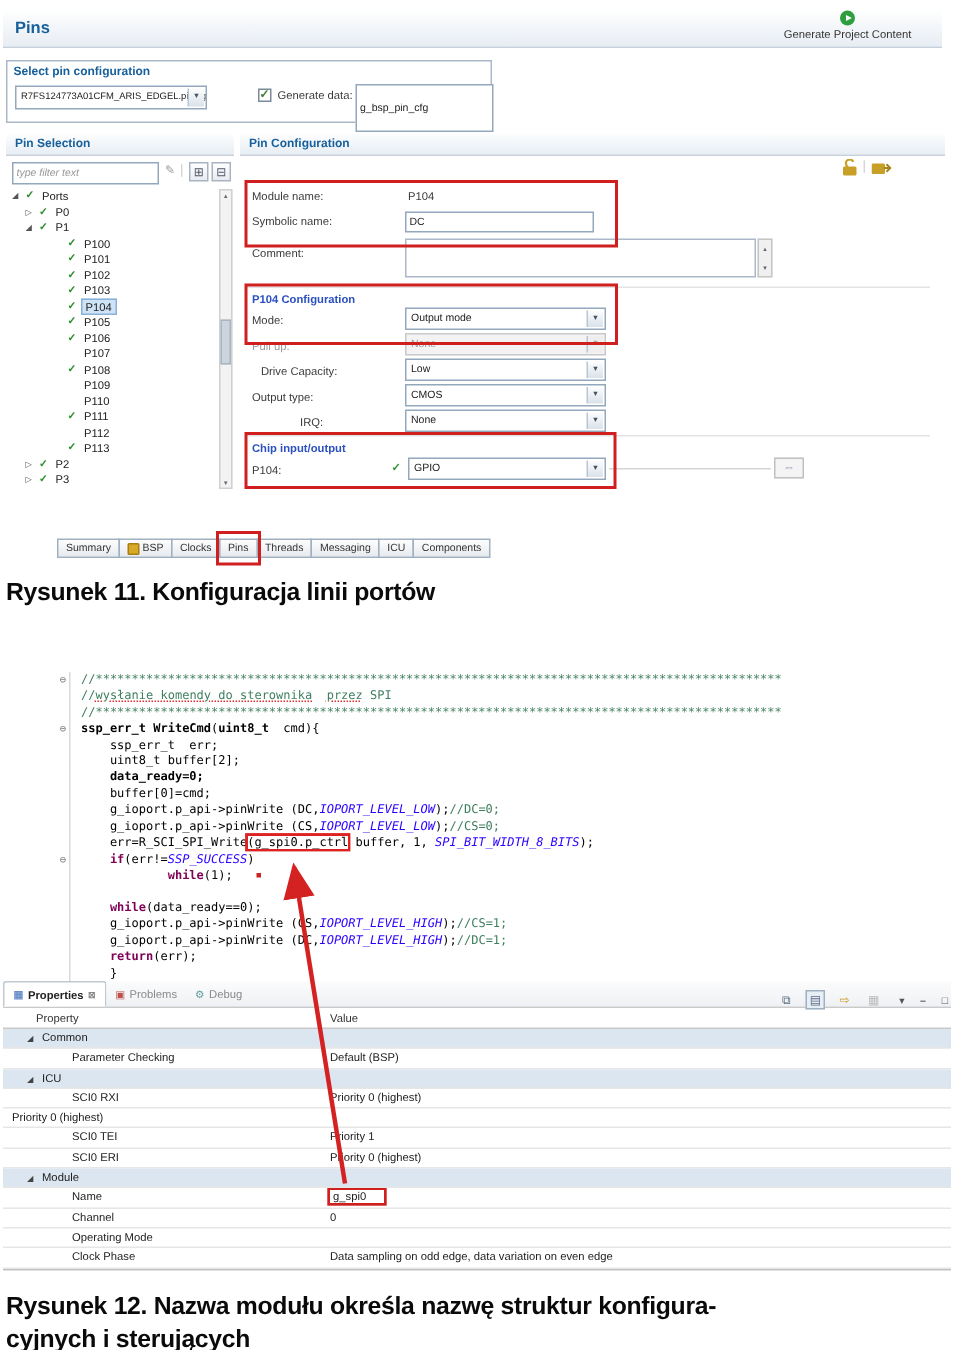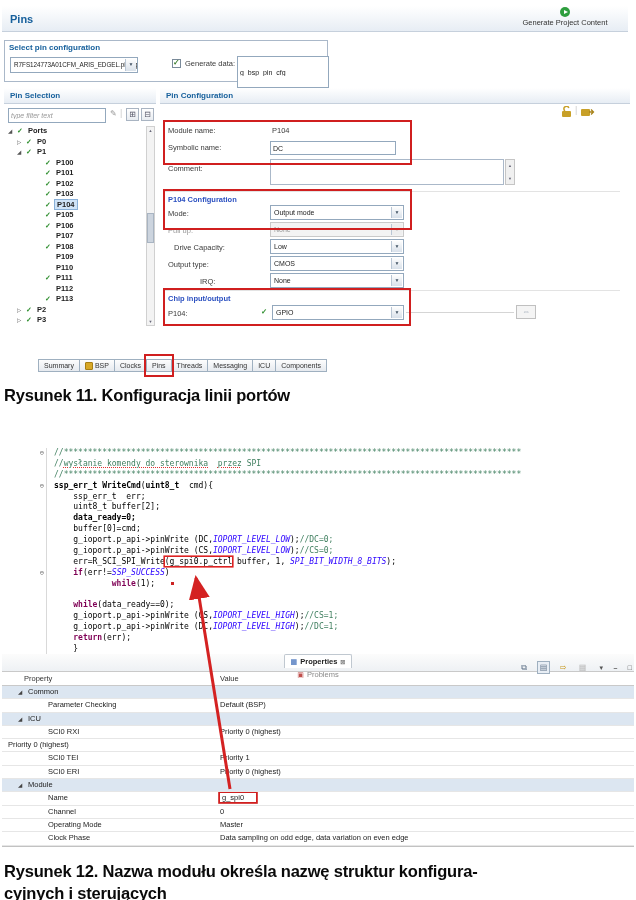--- a/index.html
+++ b/index.html
@@ -13,21 +13,21 @@
   .dd .arr{position:absolute;right:1px;top:1px;bottom:1px;width:10px;background:linear-gradient(#fdfdfd,#d9e1ea);border-left:1px solid #b9c6d4;color:#456;font-size:5px;text-align:center;line-height:11px;}
   .dd.dis{background:#f3f3f3;color:#9a9a9a;border-color:#c9c9c9;}
   .dd.dis .arr{color:#aaa;background:#eee;}
   .redbox{position:absolute;border:2px solid #d01f1f;pointer-events:none;z-index:6;}
   .tin{position:absolute;border:1px solid #93a8bd;background:#fff;font-size:7px;color:#222;box-sizing:border-box;padding:0 2px;font-family:"Liberation Sans",sans-serif;}
   .tin::placeholder{color:#999;font-style:italic;}
   
   .titem{height:10.5px;line-height:10.5px;font-size:7.5px;color:#222;white-space:nowrap;}
   .texp{display:inline-block;width:9px;color:#555;font-size:5.5px;vertical-align:top;}
   .tck{display:inline-block;width:9px;color:#2f8f2f;font-size:7px;font-weight:bold;vertical-align:top;}
-  .tlb{padding:0 2px;font-weight:bold;}
+  .tlb{padding:0 2px;}
   .tlb.sel{background:#cfe3f7;border:1px solid #89b0d8;}
   
   .sbar{background:#f3f3f3;border:1px solid #d0d0d0;box-sizing:border-box;}
   .sthumb{position:absolute;left:0;right:0;background:#ccd4de;border:1px solid #a8b4c2;box-sizing:border-box;}
   .sarr{position:absolute;left:0;right:0;text-align:center;font-size:4px;color:#667;}
   
   #ftabs{display:flex;align-items:flex-end;}
   .ftab{display:flex;align-items:center;gap:2px;border:1px solid #9fb0c0;margin-right:-1px;background:linear-gradient(#fdfdfd,#e6eaef);font-size:7px;color:#333;padding:2px 5px;height:13px;box-sizing:border-box;white-space:nowrap;}
   .ftab.hl{position:relative;}
   .ftab.hl::after{content:"";position:absolute;left:-3px;right:-3px;top:-6px;bottom:-6px;border:2px solid #d01f1f;z-index:5;}
@@ -40,21 +40,21 @@
   .cc{padding-left:7px;}
   .c-p{color:#000;}
   .c-c{color:#3f7f5f;}
   .c-csp{color:#3f7f5f;text-decoration:underline dotted #e03030;text-decoration-thickness:1px;}
   .c-k{color:#7f0055;font-weight:bold;}
   .c-m{color:#2a00ff;font-style:italic;}
   .c-b{color:#000;font-weight:bold;}
   .c-box{color:#000;box-shadow:0 0 0 1.6px #d22;}
   .cdot{width:3px;height:3px;background:#c22;display:inline-block;margin-left:16px;vertical-align:middle;}
   
-  #ptabs{display:flex;align-items:center;height:18px;border-bottom:1px solid #c9c9c9;box-sizing:border-box;background:linear-gradient(#fcfcfc,#eef1f4);flex-direction:column;}
+  #ptabs{display:flex;align-items:flex-start;height:18px;border-bottom:1px solid #c9c9c9;box-sizing:border-box;background:linear-gradient(#fcfcfc,#eef1f4);}
   .ptab{display:flex;align-items:center;gap:3px;font-size:7.5px;color:#8a8a8a;padding:2px 6px;height:17px;box-sizing:border-box;white-space:nowrap;}
   .ptab.on{background:#fff;border:1px solid #c0c8d0;border-bottom:none;color:#222;font-weight:bold;border-radius:2px 2px 0 0;}
   .ptic{font-size:7px;}
   .pclose{font-size:6px;color:#888;}
   .prow{display:flex;height:12.3px;line-height:12.3px;border-bottom:1px solid #e6e6e6;font-size:7.5px;color:#1c1c1c;}
   .prow.pgroup{background:#dce6f1;}
   .pc1{flex:0 0 212px;box-sizing:border-box;white-space:nowrap;overflow:hidden;}
   .pc2{flex:1;padding-left:6px;white-space:nowrap;overflow:hidden;}
   .pexp{display:inline-block;width:10px;color:#444;font-size:5.5px;}
   .vhl{box-shadow:0 0 0 1.8px #d01f1f;padding:0 12px 0 2px;}
@@ -293,21 +293,20 @@
         <div class="prow">
           <div class="pc1" style="padding-left: 46px;"><span>Name</span></div>
           <div class="pc2"><span class="vhl">g_spi0</span></div>
         </div>
         <div class="prow">
           <div class="pc1" style="padding-left: 46px;"><span>Channel</span></div>
           <div class="pc2"><span>0</span></div>
         </div>
         <div class="prow">
           <div class="pc1" style="padding-left: 46px;"><span>Operating Mode</span></div>
-          <div class="pc2"><span>Master</span></div>
         </div>
         <div class="prow">
           <div class="pc1" style="padding-left: 46px;"><span>Clock Phase</span></div>
           <div class="pc2"><span>Data sampling on odd edge, data variation on even edge</span></div>
         </div>
       </div>
   </div>
 
   <div class="abs caption" style="left:4px;top:844px;width:628px;line-height:22px;margin-top:16px;">
     <div>Rysunek 12. Nazwa modułu określa nazwę struktur konfigura-</div>

